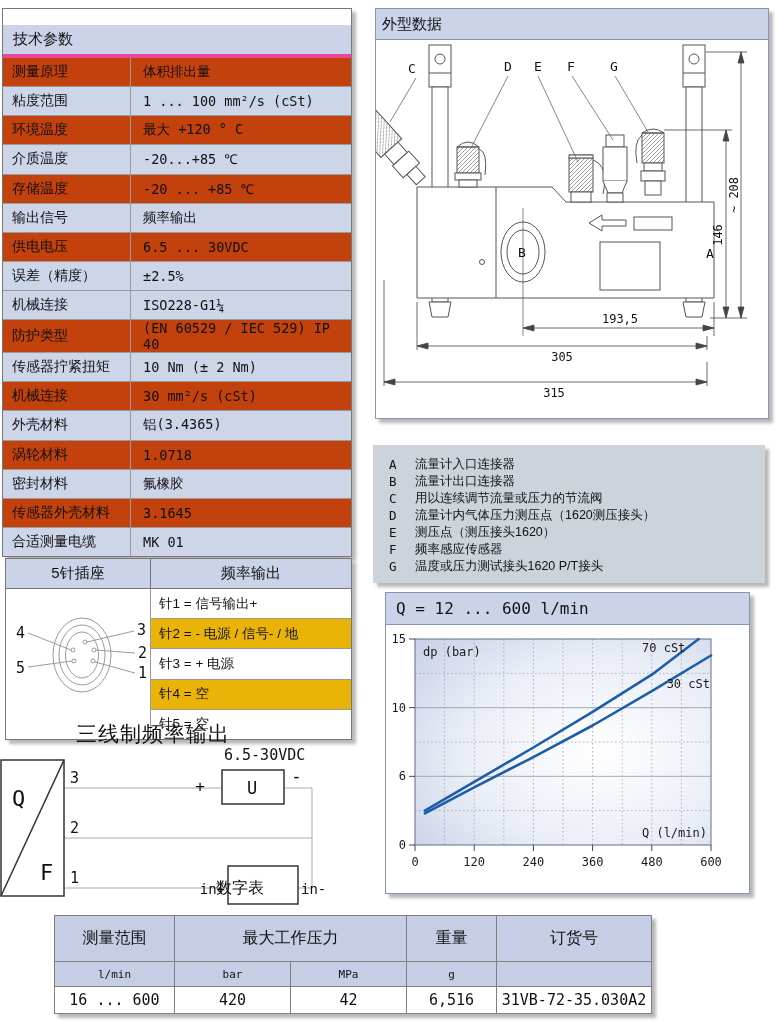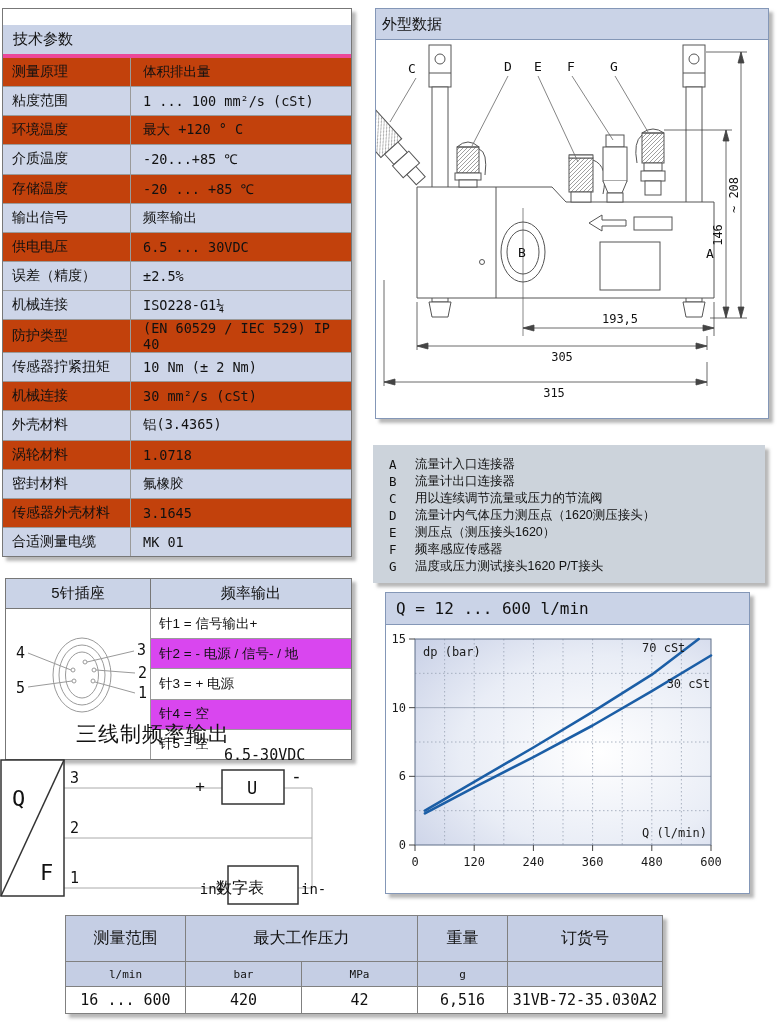--- a/index.html
+++ b/index.html
@@ -12,30 +12,30 @@
   .tp-header{height:29px;background:#cad3e7;border-bottom:4px solid #ec4899;display:flex;align-items:center;padding-left:10px;font-size:15px;margin-top:16px;}
   #tech-rows{height:498px;display:flex;flex-direction:column;}
   .tp-row{flex:1;display:flex;align-items:stretch;border-bottom:1px solid #9a9a9a;font-size:14px;background:#c2410c;}
   .tp-row:last-child{border-bottom:none;}
   .tp-row.alt{background:#cdd5e8;}
   .tp-label{width:118px;flex:none;padding-left:9px;display:flex;align-items:center;}
   .tp-value{flex:1;padding-left:12px;border-left:1px solid #9a9a9a;display:flex;align-items:center;
             font-family:"DejaVu Sans Mono","Liberation Mono",monospace;font-size:13.5px;}
 
   
-  #pin-panel{position:absolute;left:5px;top:578px;width:345px;border:1px solid #777;background:#fff;}
+  #pin-panel{position:absolute;left:5px;top:558px;width:345px;border:1px solid #777;background:#fff;}
   .pin-header{display:flex;height:29px;background:#cad3e7;border-bottom:1px solid #777;font-size:15px;}
   .pin-header .hl{width:144px;border-right:1px solid #777;display:flex;align-items:center;justify-content:center;}
   .pin-header .hr{flex:1;display:flex;align-items:center;justify-content:center;}
   .pin-body{display:flex;height:150px;}
   .pin-left{width:144px;flex:none;border-right:1px solid #9a9a9a;}
   #pin-rows{flex:1;display:flex;flex-direction:column;}
   .pin-row{flex:1;display:flex;align-items:center;padding-left:8px;font-size:13.5px;border-bottom:1px solid #9a9a9a;background:#fff;}
   .pin-row:last-child{border-bottom:none;}
-  .pin-row.alt{background:#d946ef;}
+  .pin-row.alt{background:#eab308;}
 
   
   #wiring{position:absolute;left:0;top:718px;width:352px;height:195px;}
   #wiring-title{position:absolute;left:76px;top:2px;font-size:21px;letter-spacing:1px;}
   #wiring-svg{position:absolute;left:0;top:28px;}
 
   
   #outline-panel{position:absolute;left:375px;top:8px;width:392px;background:#fff;border:1px solid #8497b7;}
   .op-header{height:30px;background:#cad3e7;border-bottom:1px solid #8497b7;display:flex;align-items:center;padding-left:6px;font-size:15px;}
   #outline-body{height:378px;}
@@ -47,21 +47,21 @@
   .legend-key{width:26px;flex:none;font-family:"DejaVu Sans Mono","Liberation Mono",monospace;}
 
   
   #chart-panel{position:absolute;left:385px;top:592px;width:363px;background:#fff;border:1px solid #8497b7;}
   .cp-header{height:31px;background:#cad3e7;border-bottom:1px solid #8497b7;display:flex;align-items:center;padding-left:10px;
              font-size:16px;font-family:"DejaVu Sans Mono","Liberation Mono",monospace;}
   #chart-body{height:268px;position:relative;}
   .tick-label{font-family:"DejaVu Sans Mono","Liberation Mono",monospace;font-size:12px;fill:#1a1a1a;}
 
   
-  #order-table{position:absolute;left:65px;top:915px;border-collapse:collapse;background:#000000;border:1px solid #666;}
+  #order-table{position:absolute;left:54px;top:915px;border-collapse:collapse;background:#000000;border:1px solid #666;}
   #order-table td{border:1px solid #808080;text-align:center;padding:0;}
   .ot-h1 td{height:45px;background:#c5cee4;font-size:16px;}
   .ot-h2 td{height:24px;background:#c5cee4;font-size:11px;font-family:"DejaVu Sans Mono","Liberation Mono",monospace;}
   .ot-data td{height:26px;background:#fff;font-size:15px;font-family:"DejaVu Sans Mono","Liberation Mono",monospace;}
 
   svg text{font-family:"DejaVu Sans Mono","Liberation Mono",monospace;}
   .draw-label{font-size:13px;fill:#111;}
   .dim-label{font-size:12px;fill:#111;}
 </style>
 </head>

